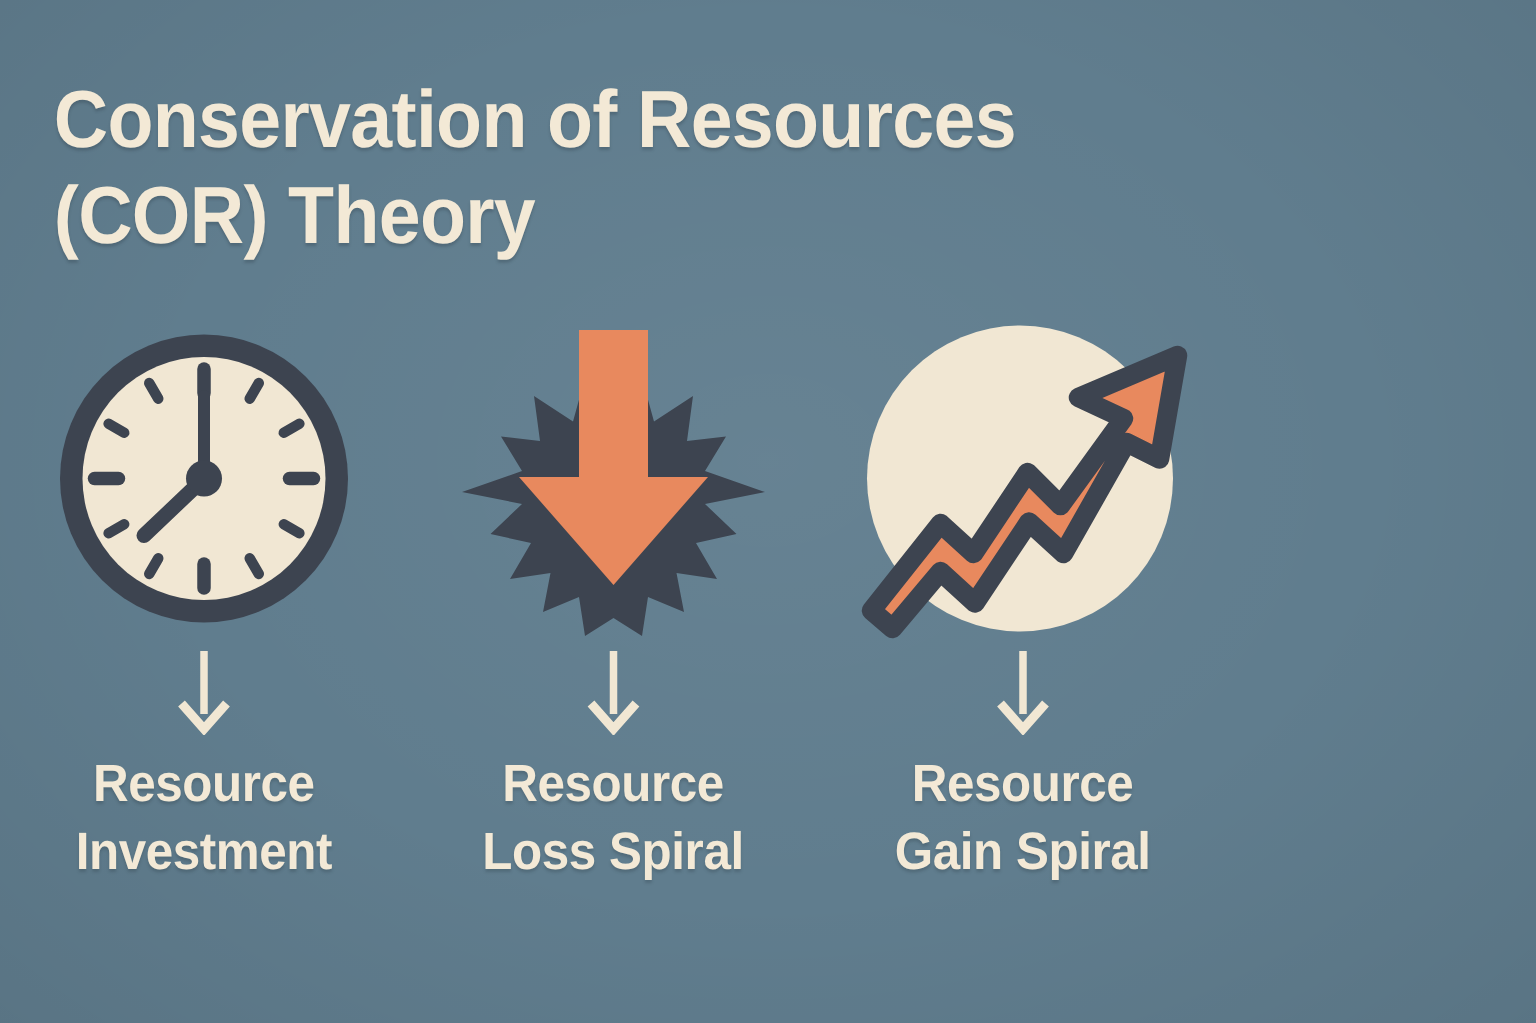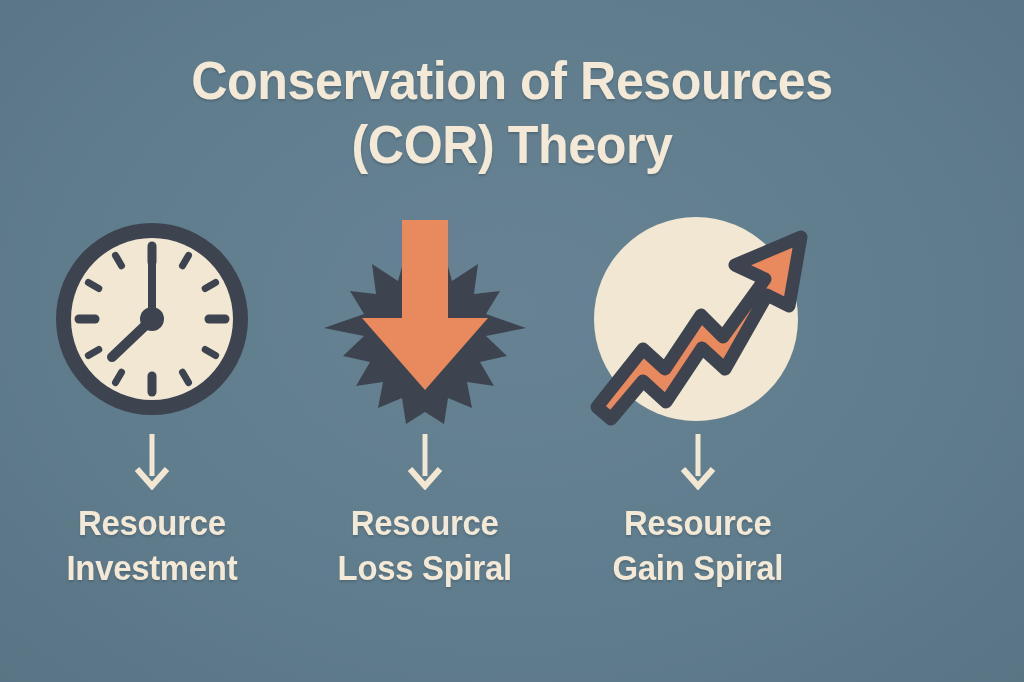--- a/index.html
+++ b/index.html
@@ -27,21 +27,21 @@
     pointer-events: none;
     background:
       radial-gradient(ellipse at 50% 45%, rgba(255,255,255,0.045) 0%, rgba(0,0,0,0.0) 55%, rgba(0,0,0,0.07) 100%);
   }
 
   .title-block {
     position: absolute;
     left: 0;
     top: 48px;
     width: 1024px;
-    text-align: center;
+    text-align: left;
     z-index: 3;
   }
   .title-line {
     color: #f3e9d6;
     font-family: "Liberation Sans", sans-serif;
     font-weight: bold;
     font-size: 54px;
     line-height: 64px;
     letter-spacing: -0.5px;
     transform: scaleX(0.93);
@@ -52,21 +52,20 @@
 
   .columns {
     position: absolute;
     left: 0;
     top: 206px;
     width: 818px;
     height: 420px;
     display: flex;
     flex-direction: row;
     z-index: 2;
-    margin-left: 16px;
   }
   .column {
     flex: 1 1 0;
     display: flex;
     flex-direction: column;
     align-items: center;
   }
   .icon-slot {
     height: 226px;
     width: 230px;

